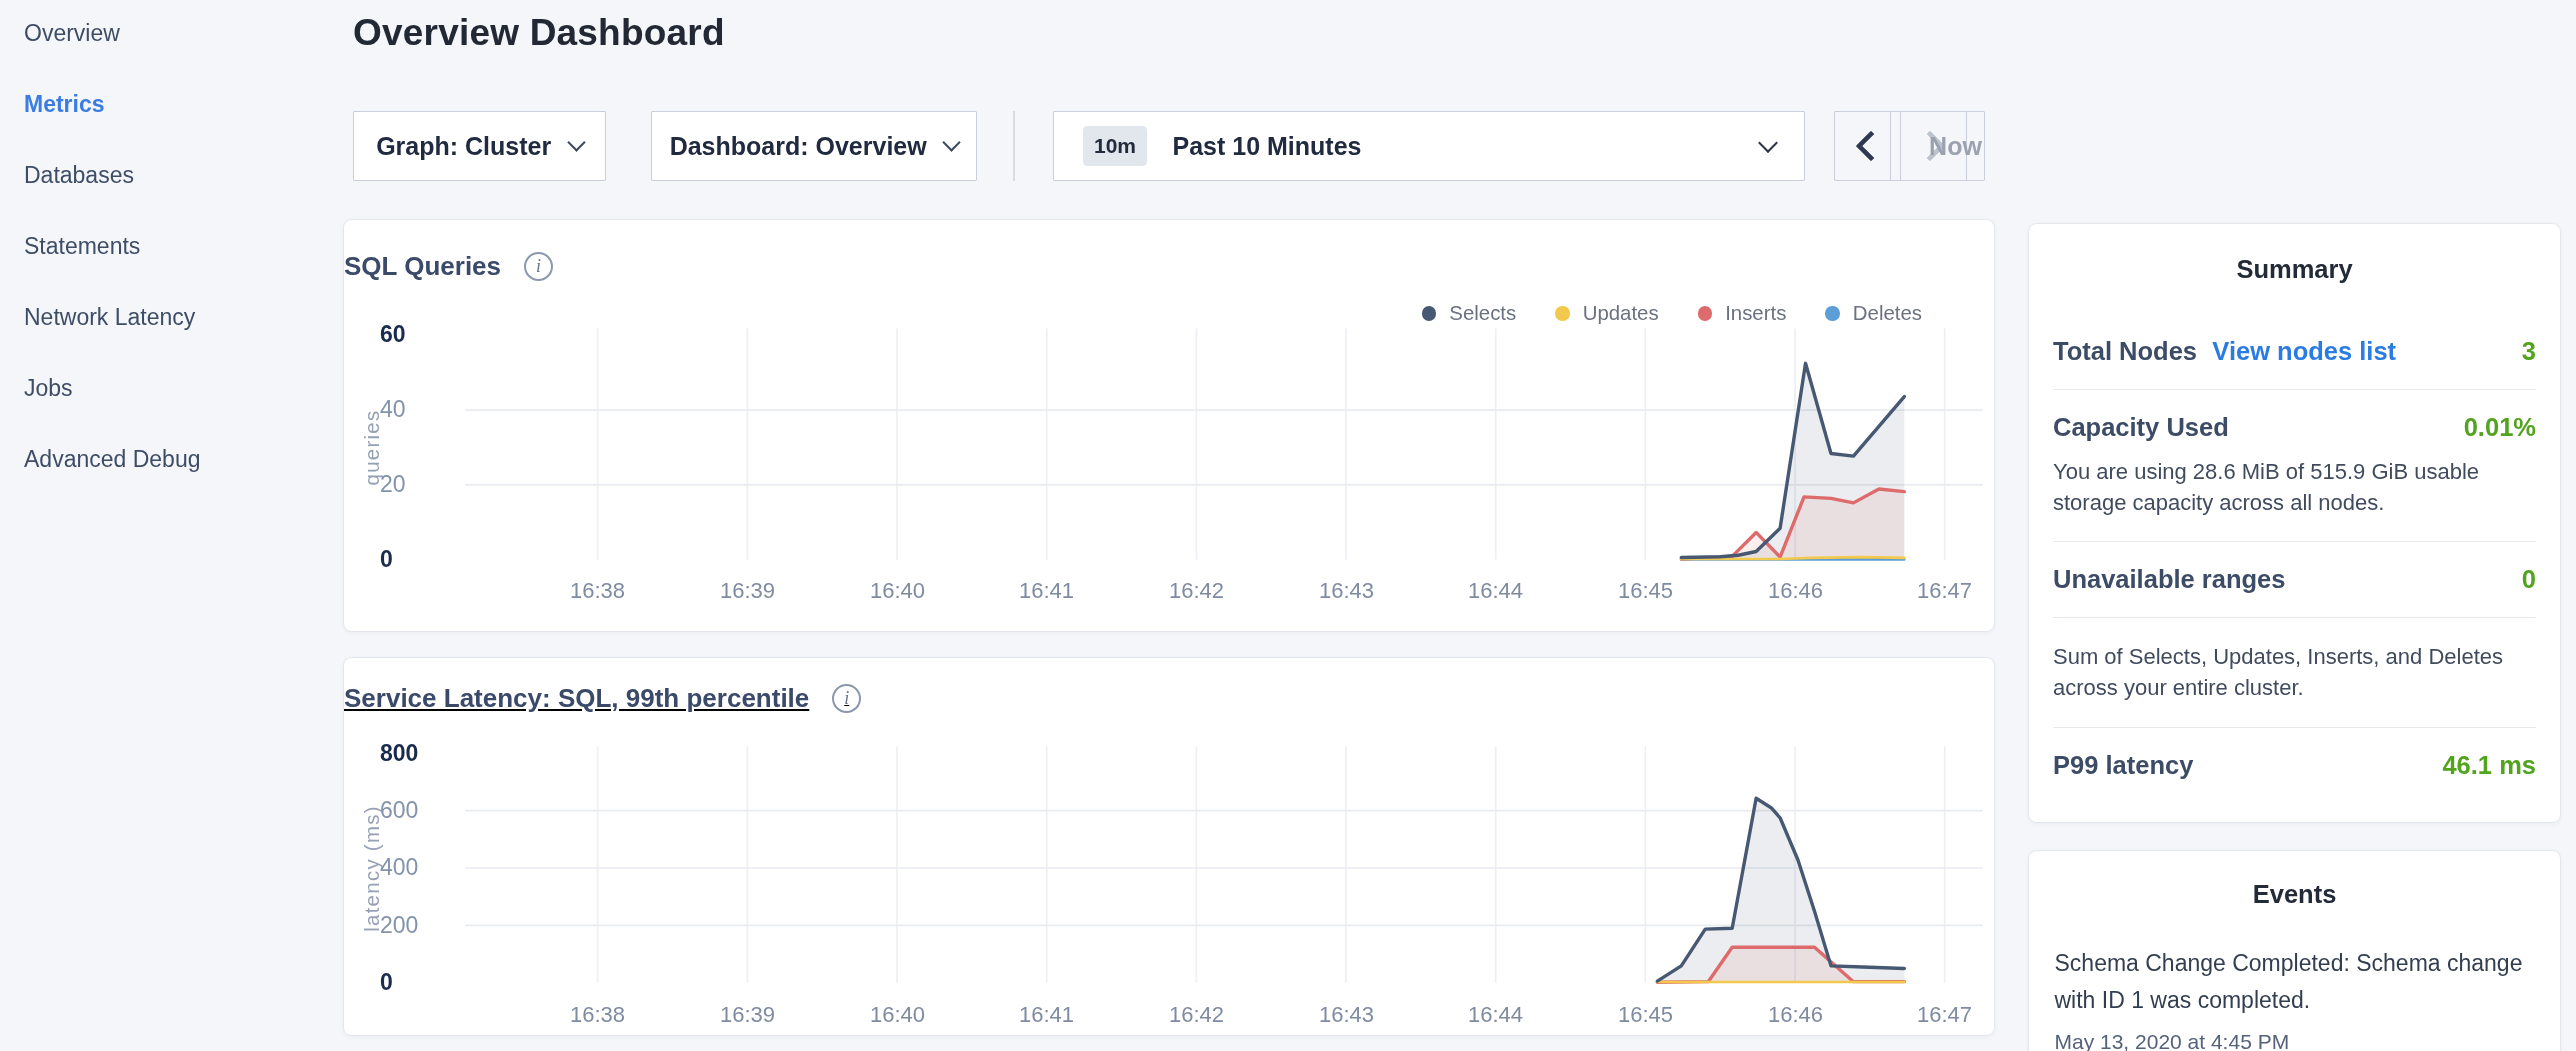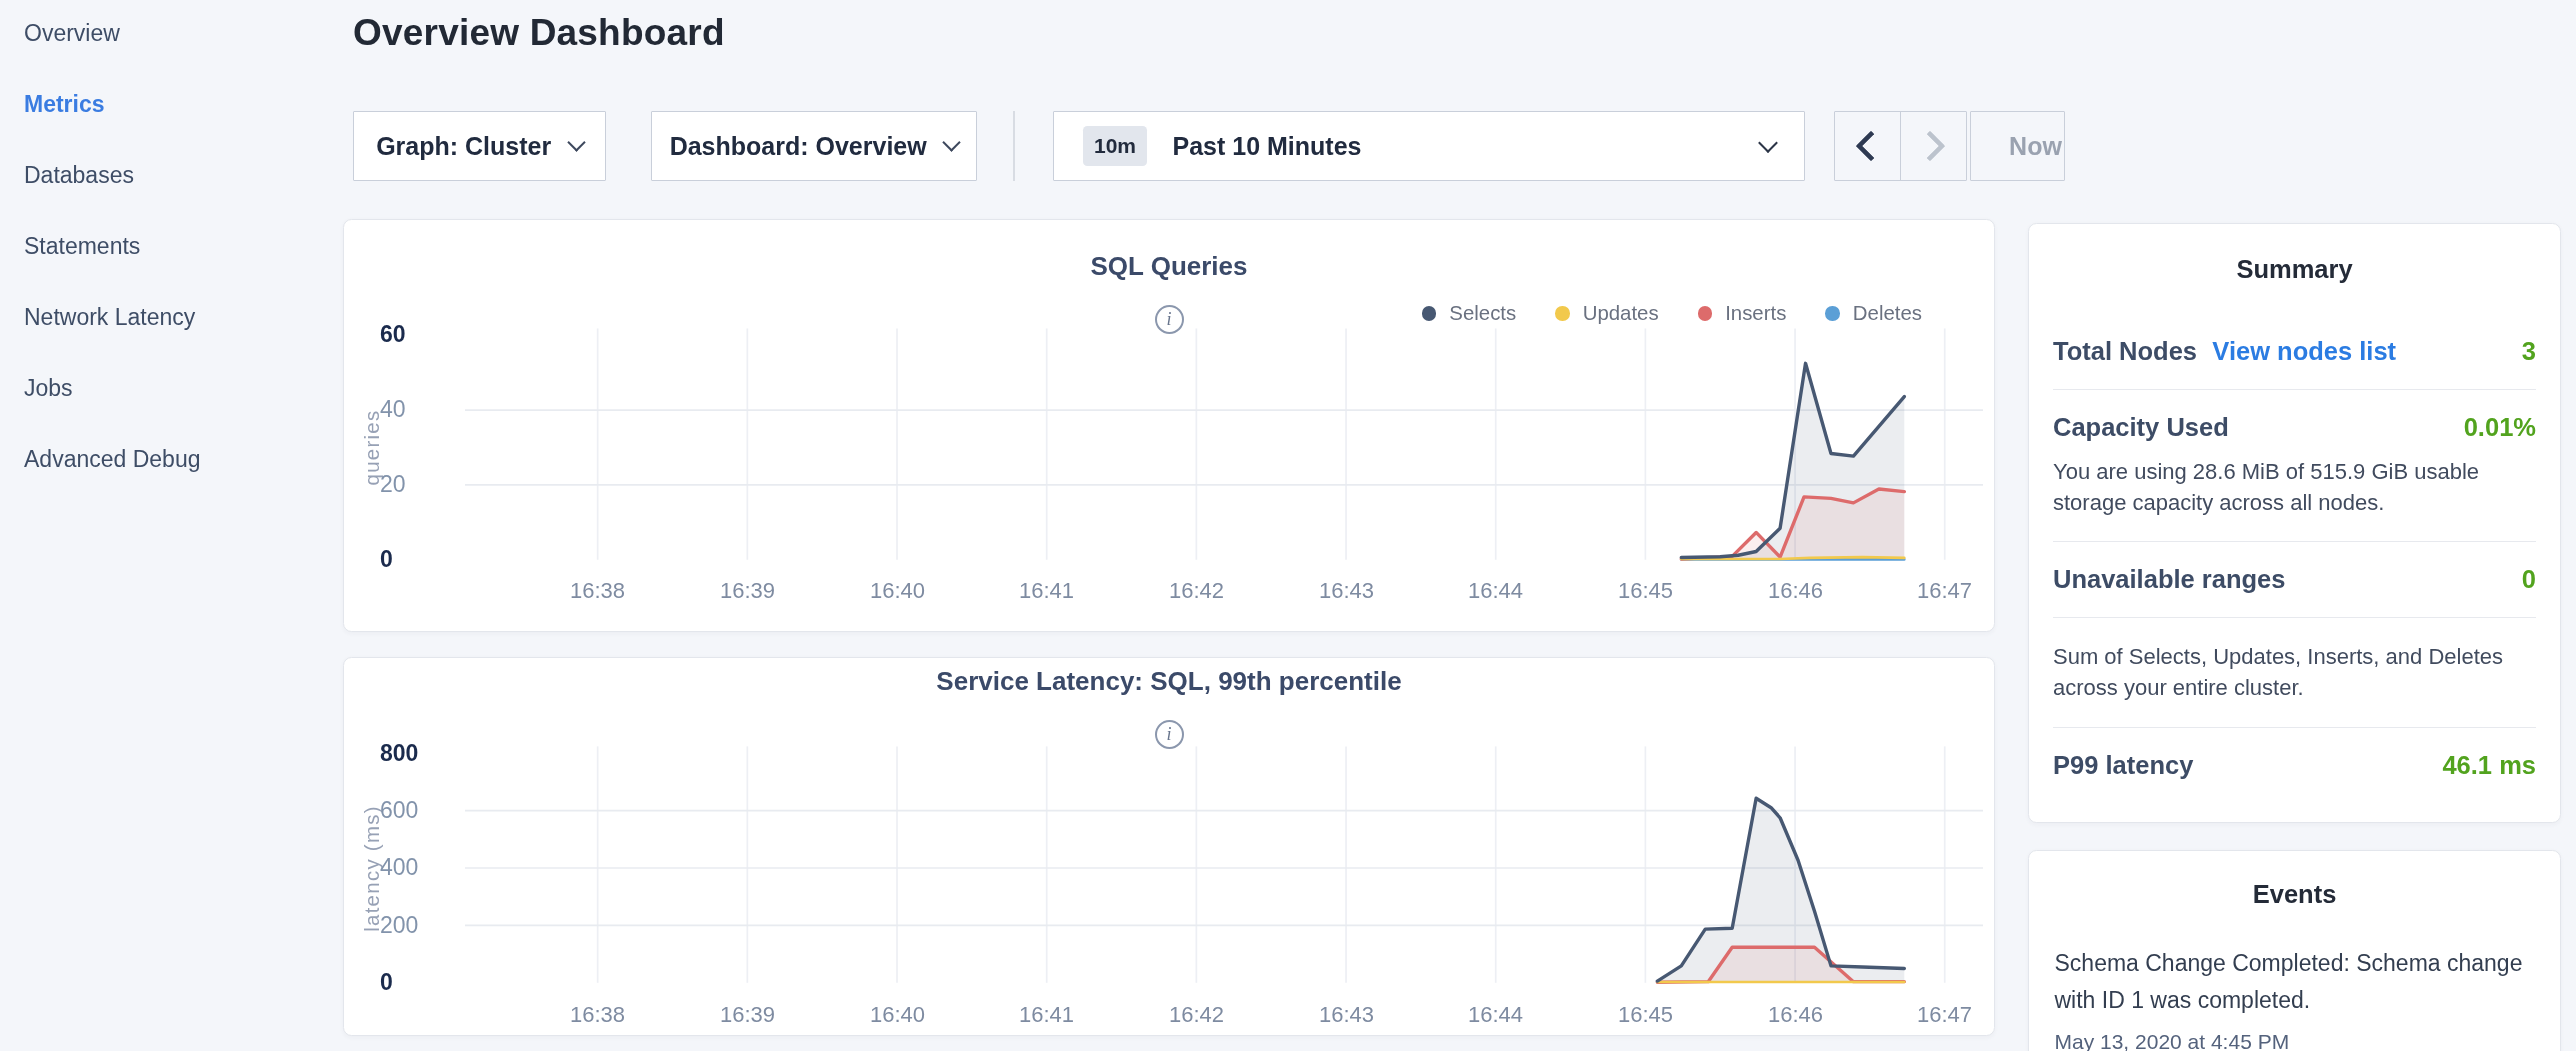--- a/index.html
+++ b/index.html
@@ -26,30 +26,30 @@
   #time-dd{left:1053px;width:752px;padding:0 29px;}
   .badge{background:#e2e6ed;border-radius:4.3px;padding:7.7px 11px;font-size:21px;font-weight:700;color:#222b3d;}
   .time-label{margin-left:25.5px;}
   #time-dd .chev{margin-left:auto;border-width:2.1px;width:12px;height:12px;border-color:#2c3547;}
   #arrow-group{left:1834px;width:133px;background:transparent;padding:0;cursor:default;}
   .half{flex:1;height:100%;display:flex;align-items:center;justify-content:center;cursor:pointer;}
   .half.r{border-left:1.7px solid #c9cfda;}
   .arr{display:inline-block;width:17px;height:17px;border-right:5.1px solid #2e3a52;border-bottom:5.1px solid #2e3a52;border-radius:1.7px;}
   .arr.left{transform:rotate(135deg);margin-left:6.8px;}
   .arr.right{transform:rotate(-45deg);border-color:#bcc3cd;margin-right:6.8px;}
-  #now-btn{left:1970px;width:95px;background:transparent;justify-content:center;color:#9aa2b0;padding-left:36px;}
+  #now-btn{left:1890px;width:95px;background:transparent;justify-content:center;color:#9aa2b0;padding-left:36px;}
   
   .card{position:absolute;background:#fff;border:0.9px solid #e3e6ec;border-radius:8.5px;box-sizing:border-box;
         box-shadow:0 1.7px 4.3px rgba(40,50,70,.04);}
   #chart0{left:343px;top:219px;width:1652px;height:413px;}
   #chart1{left:343px;top:657px;width:1652px;height:379px;}
   
-  .chart-title-row{position:absolute;left:0;width:100%;display:flex;align-items:center;gap:23px;flex-direction:column;}
+  .chart-title-row{position:absolute;left:0;width:100%;display:flex;align-items:center;gap:23px;}
   #chart0 .chart-title-row{top:31px;}
-  #chart1 .chart-title-row{top:8px;}
+  #chart1 .chart-title-row{top:25px;text-decoration:underline;}
   .chart-title{font-size:26px;font-weight:700;color:#3b4a69;}
   .info-icon{width:29px;height:29px;border:2.6px solid #8b97ad;border-radius:50%;box-sizing:border-box;
              display:flex;align-items:center;justify-content:center;font-size:18px;color:#67748c;
              font-family:"Liberation Serif",serif;font-style:italic;cursor:pointer;}
   .info-icon::after{content:"i";}
   .legend{position:absolute;right:72px;display:flex;gap:39px;align-items:center;}
   #chart0 .legend{top:82px;}
   #chart1 .legend{top:75px;}
   .leg-item{display:flex;align-items:center;gap:13px;cursor:pointer;}
   .leg-item .dot{width:14.5px;height:14.5px;border-radius:50%;}

